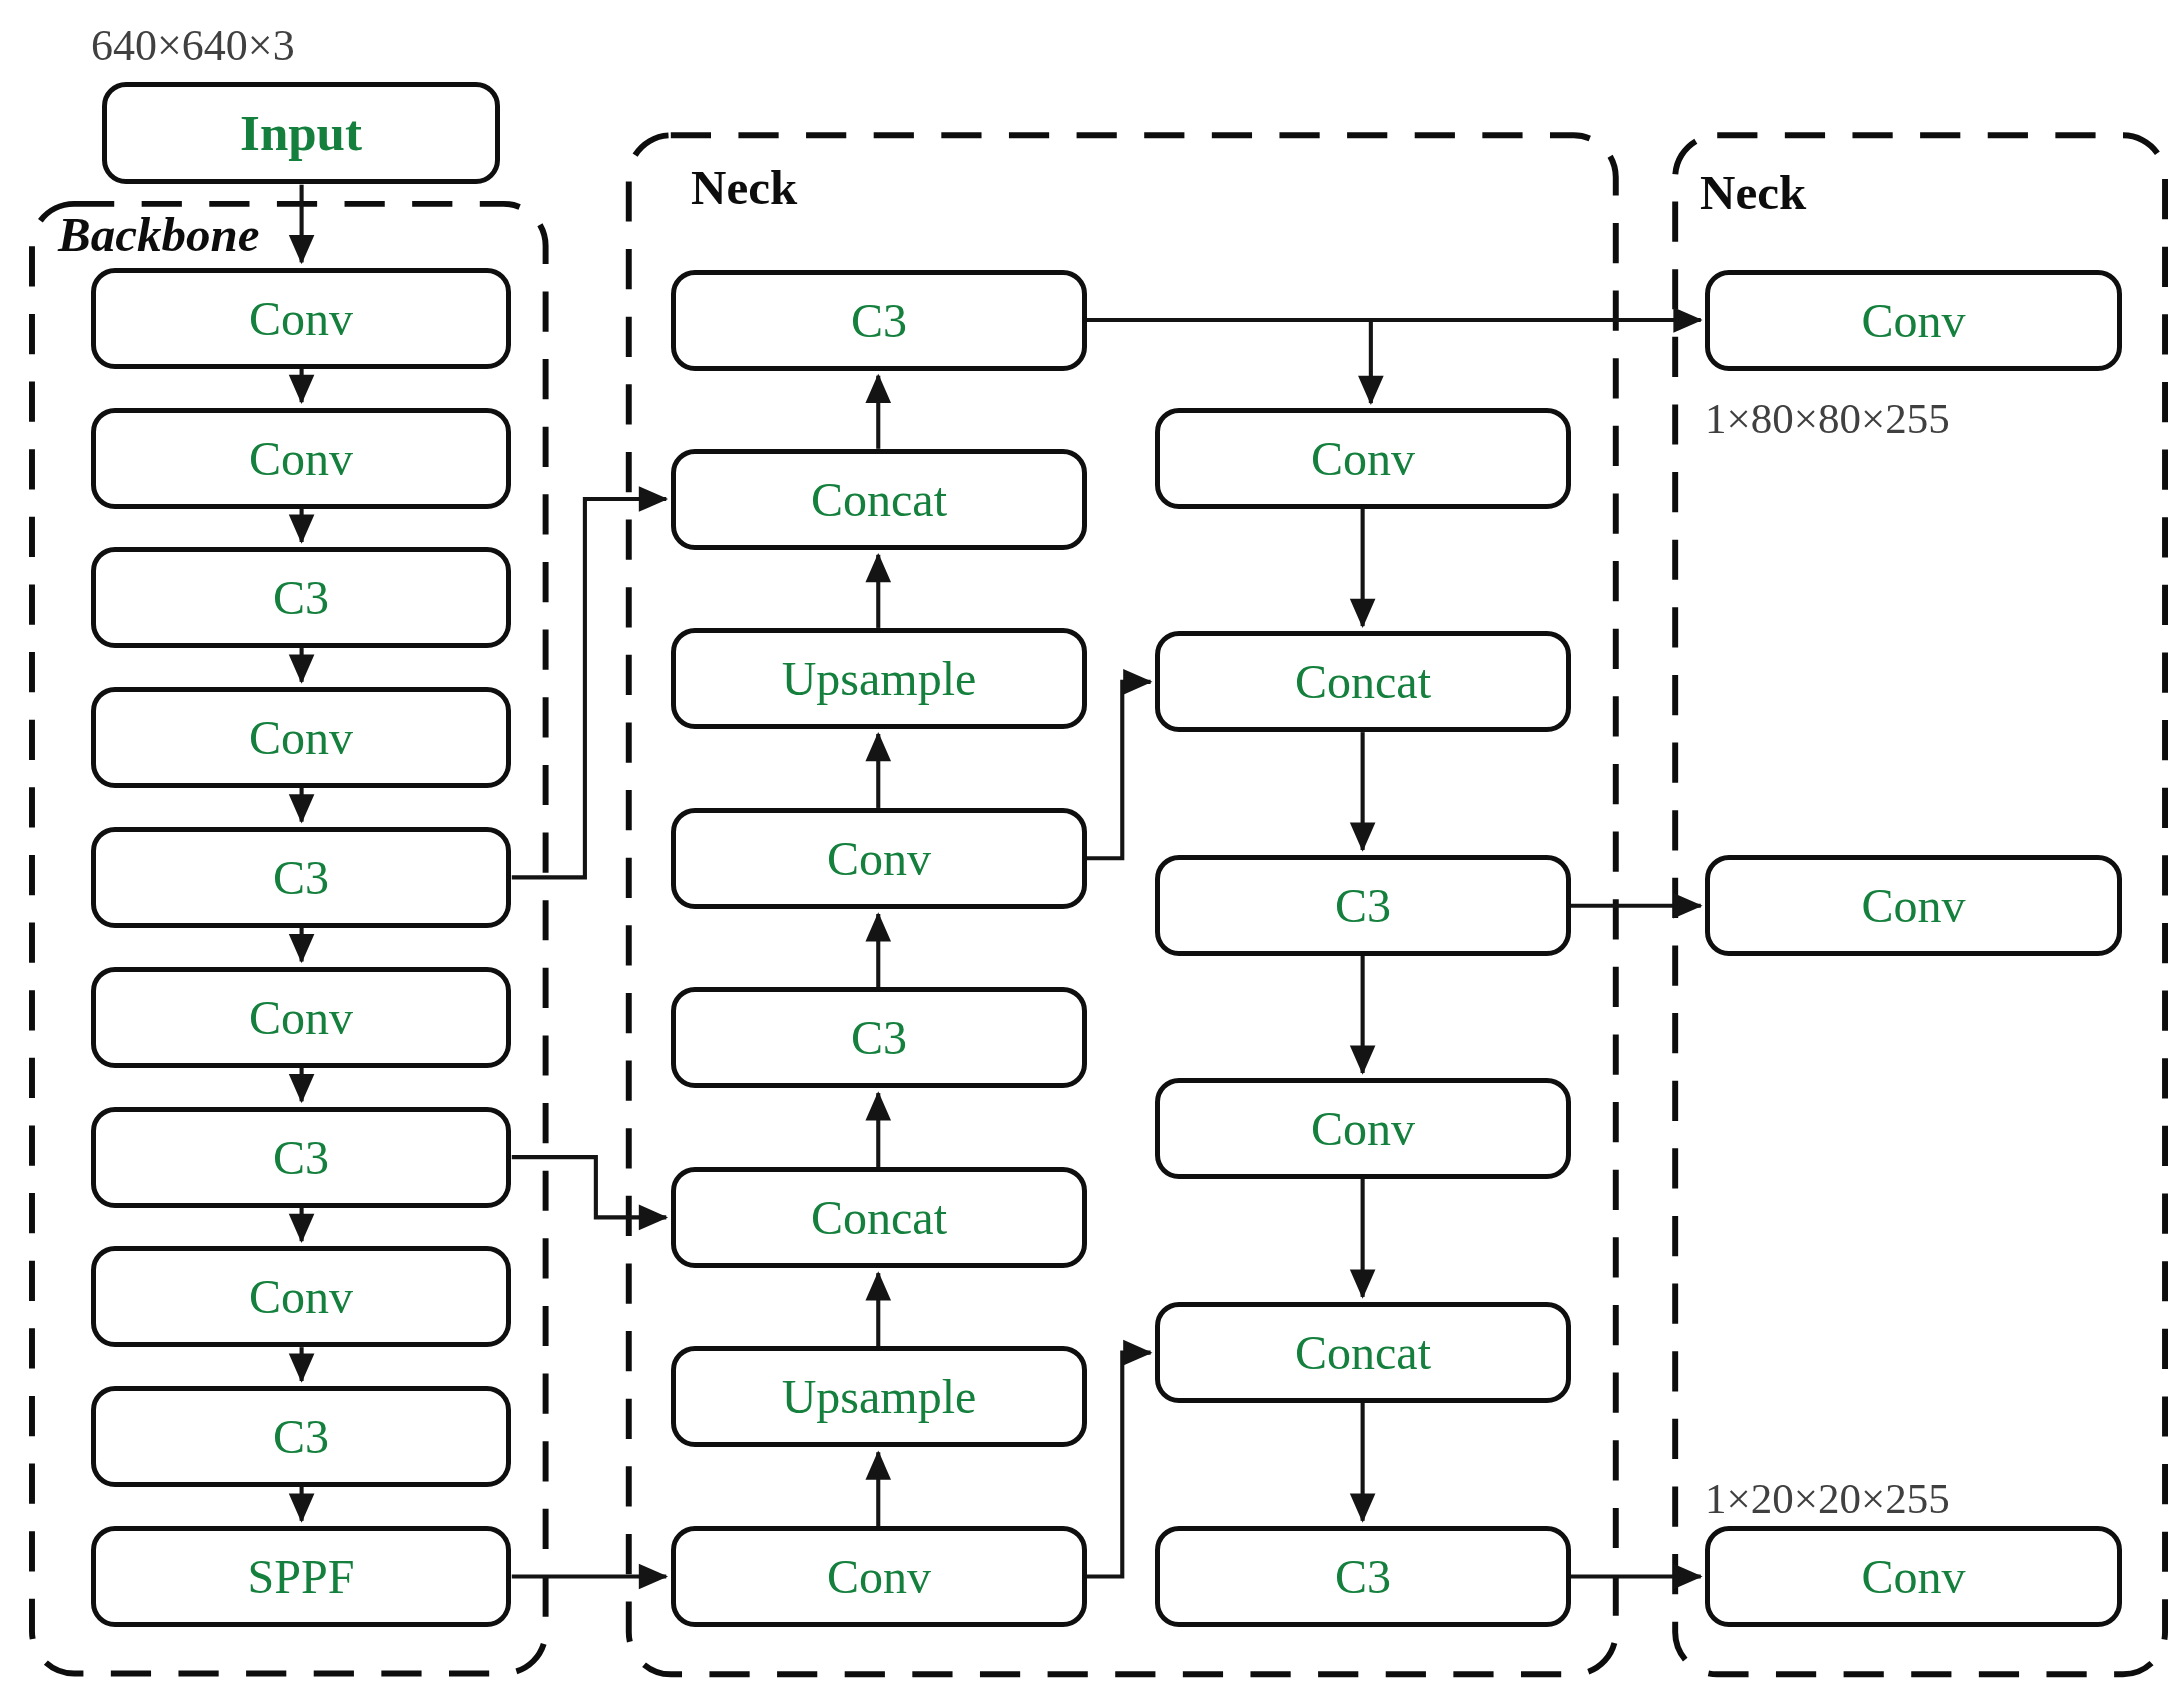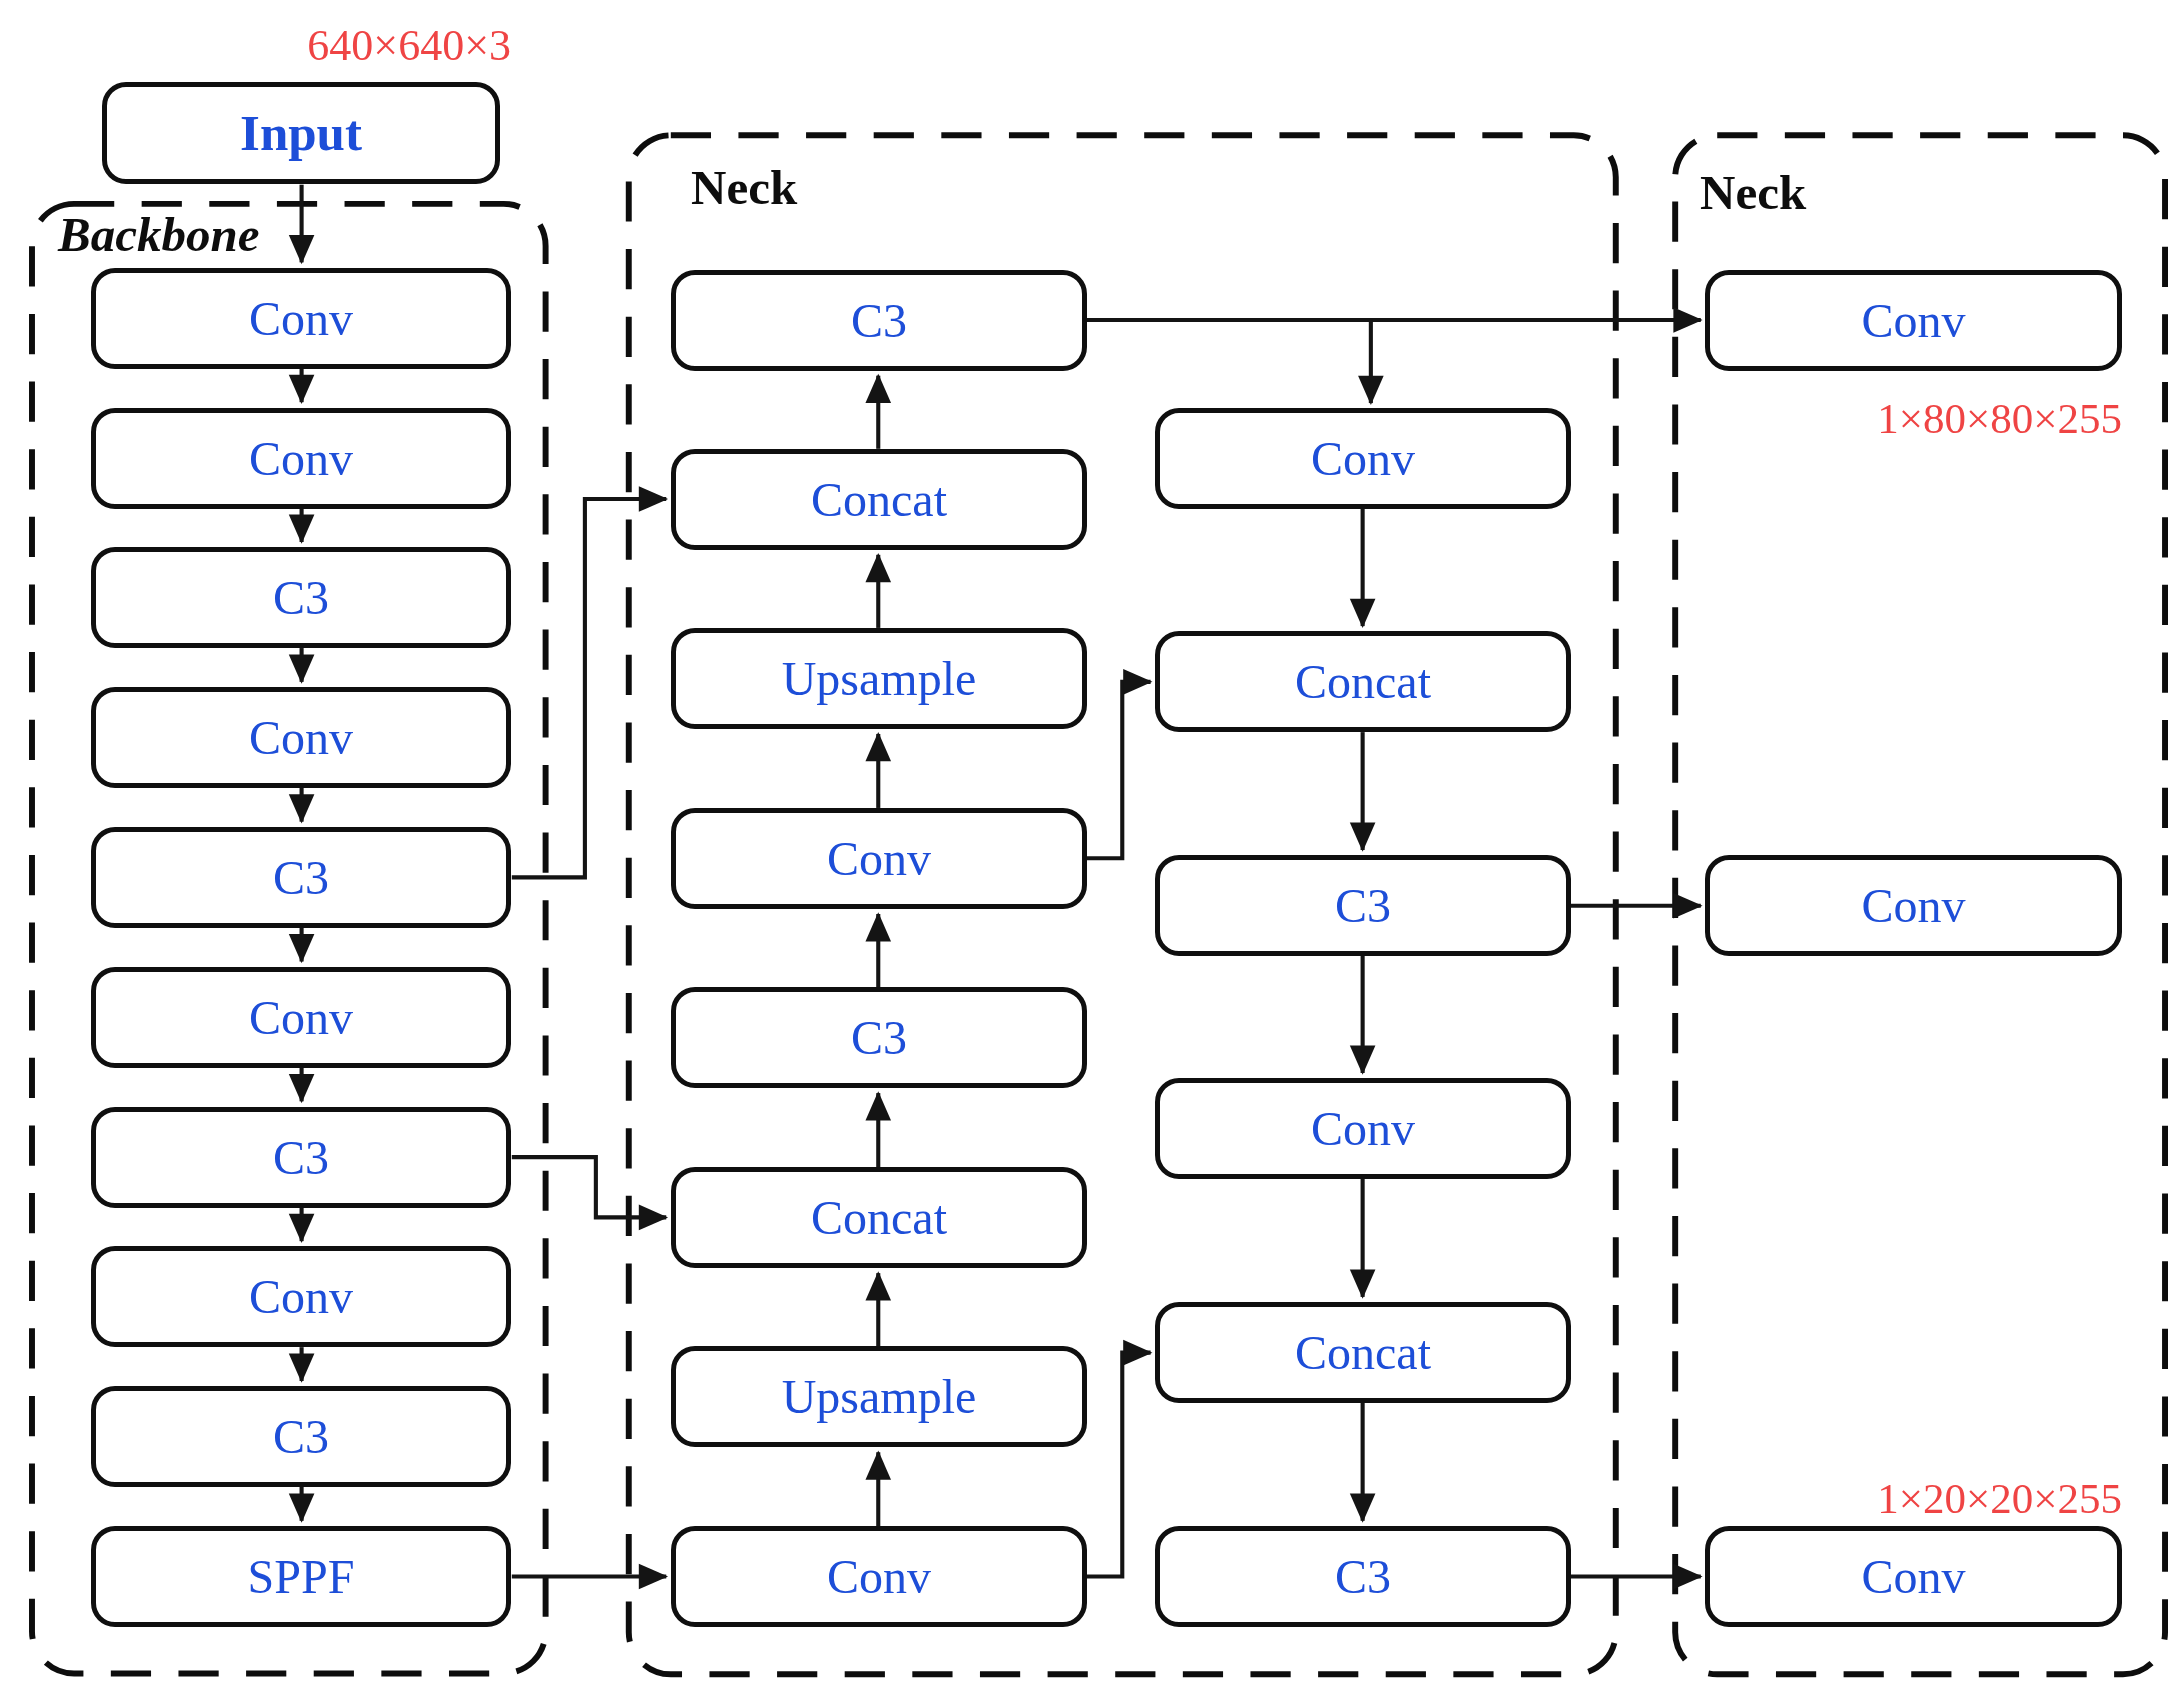--- a/index.html
+++ b/index.html
@@ -20,39 +20,39 @@
     height: 101px;
     background: #ffffff;
     border: 5.5px solid #0f0f0f;
     border-radius: 24px;
     display: flex;
     align-items: center;
     justify-content: center;
     font-size: 48px;
     line-height: 1;
     z-index: 2;
-    color: #1d4ed8;
+    color: #15803d;
   }
   .box.bold { font-weight: bold; font-size: 51px; }
   .section-title {
     position: absolute;
     font-weight: bold;
     font-size: 49px;
     line-height: 1;
     z-index: 3;
     color: #0d0d0d;
   }
   .dim-label {
     position: absolute;
     width: 417px;
-    text-align: right;
+    text-align: left;
     font-size: 43px;
     line-height: 1;
     z-index: 3;
-    color: #ef4444;
+    color: #404040;
   }
 </style>
 </head>
 <body>
 
 <div id="canvas">
 
   <svg id="wires" width="2176" height="1700" viewBox="0 0 2381 1860">
     <defs>
       <marker id="ah" viewBox="0 0 34 30" refX="31" refY="15" markerWidth="34" markerHeight="30" orient="auto" markerUnits="userSpaceOnUse">

